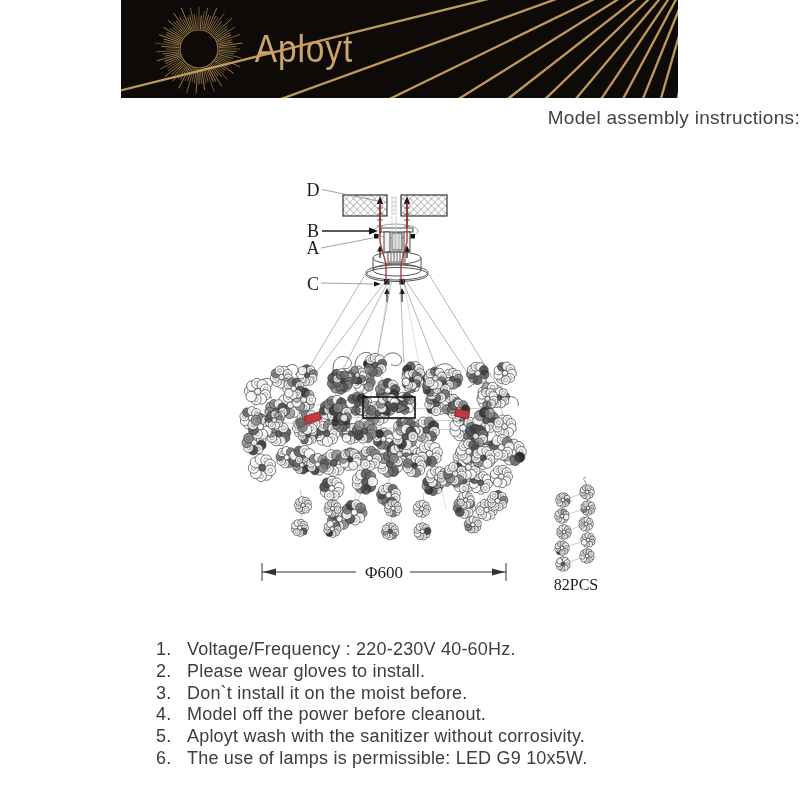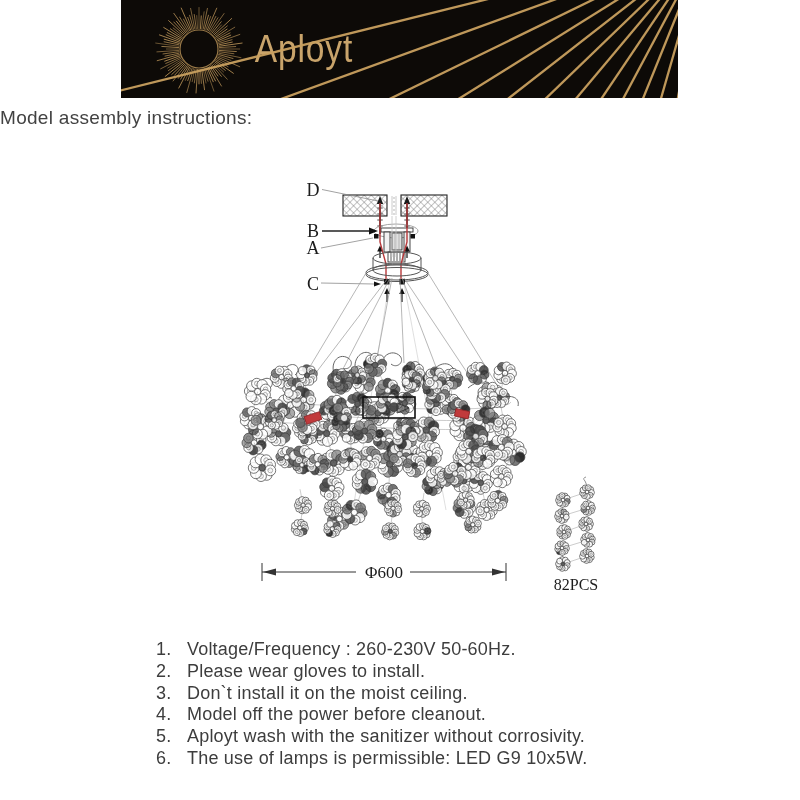--- a/index.html
+++ b/index.html
@@ -8,21 +8,21 @@
 
   
   .banner{position:absolute;left:121px;top:0;width:557px;height:98px;background:#0d0a07;overflow:hidden;}
   .banner svg{position:absolute;pointer-events:none;}
   .sun{left:0;top:0;width:160px;height:98px;}
   .rays{left:0;top:0;width:557px;height:98px;}
   .brand{position:absolute;left:110px;top:0;width:146px;height:98px;display:flex;align-items:center;justify-content:center;
          color:#c9a46b;font-size:39px;font-weight:300;letter-spacing:1px;transform:scaleX(.86);}
 
   
-  .titleblock{position:absolute;top:106px;left:0;width:800px;text-align:left;color:#424242;
+  .titleblock{position:absolute;top:106px;left:0;width:800px;text-align:right;color:#424242;
               font-size:19px;line-height:23px;letter-spacing:.3px;}
 
   
   .diagram{position:absolute;left:90px;top:165px;width:620px;height:435px;}
   .diagram text{font-family:"Liberation Serif","DejaVu Serif",serif;fill:#1c1c1c;}
 
   
   .instructions{position:absolute;left:156px;top:639px;width:540px;color:#3d3d3d;
                 font-size:18px;line-height:21.8px;letter-spacing:.2px;}
   .item{display:flex;}
@@ -2494,29 +2494,29 @@
           <circle cx="591.1" cy="554.2" r="1.3" fill="none" stroke="#606060" stroke-width="0.5"></circle>
           <circle cx="587.0" cy="556.0" r="1.8" fill="#fff" fill-opacity="0.8" stroke="#474747" stroke-width="0.7"></circle>
         </g>
       </g>
     <text x="576" y="590" text-anchor="middle" font-size="16">82PCS</text>
   </svg>
 
   <div class="instructions">
     <div class="item">
         <span class="num">1.</span>
-        <span class="txt">Voltage/Frequency : 260-230V 50-60Hz.</span>
+        <span class="txt">Voltage/Frequency : 220-230V 40-60Hz.</span>
       </div>
     <div class="item">
         <span class="num">2.</span>
         <span class="txt">Please wear gloves to install.</span>
       </div>
     <div class="item">
         <span class="num">3.</span>
-        <span class="txt">Don`t install it on the moist ceiling.</span>
+        <span class="txt">Don`t install it on the moist before.</span>
       </div>
     <div class="item">
         <span class="num">4.</span>
         <span class="txt">Model off the power before cleanout.</span>
       </div>
     <div class="item">
         <span class="num">5.</span>
         <span class="txt">Aployt wash with the sanitizer without corrosivity.</span>
       </div>
     <div class="item">

